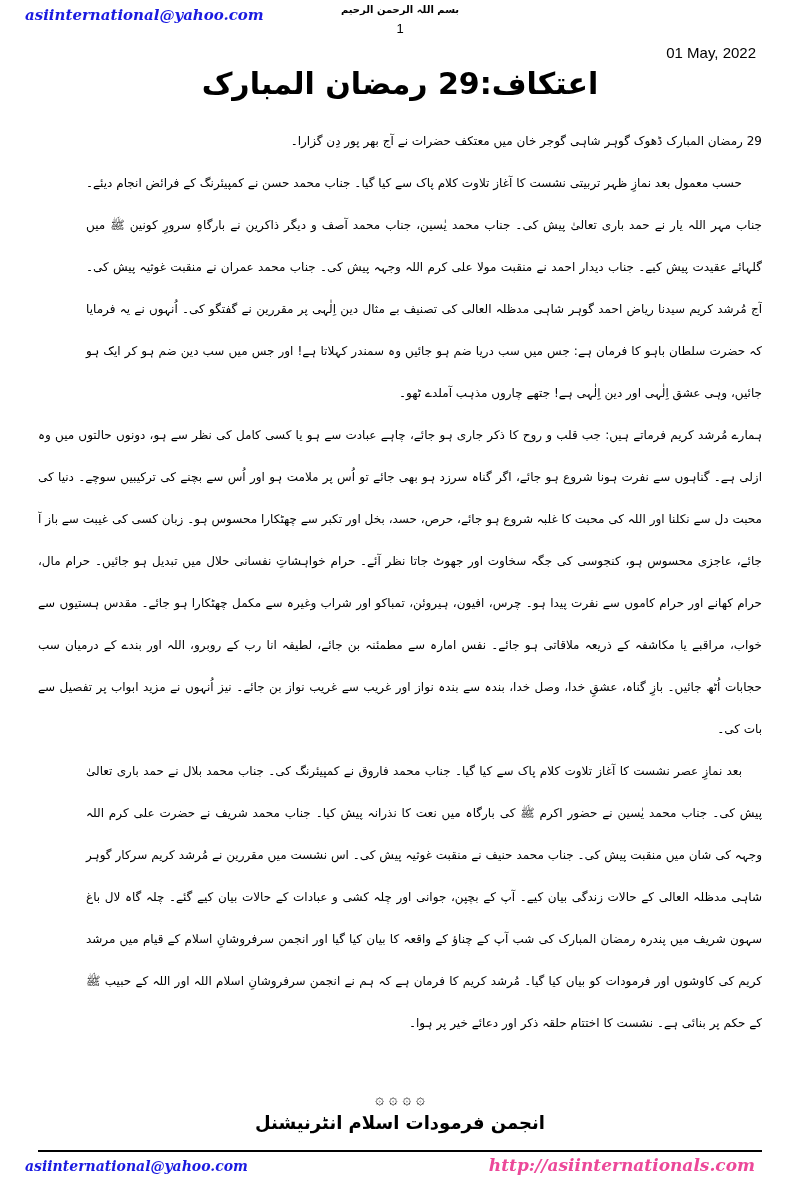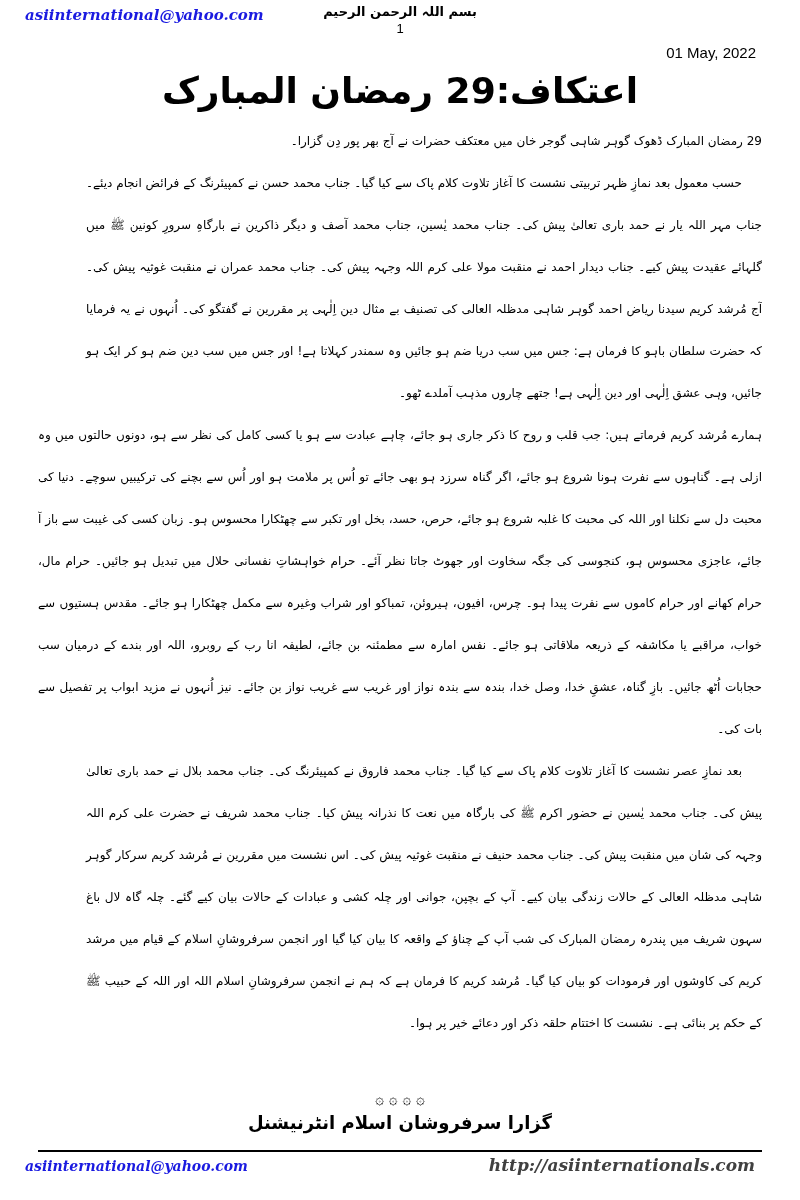--- a/index.html
+++ b/index.html
@@ -10,33 +10,33 @@
   .page{position:absolute;inset:0;}
 
   
   .top-email{
     position:absolute;top:6px;left:25px;
     font-family:"DejaVu Serif",serif;font-style:italic;font-weight:bold;
     font-size:15px;color:#1a1ae0;text-decoration:none;
   }
   .bismillah{
     position:absolute;top:4px;left:0;right:0;text-align:center;
-    direction:rtl;font-size:13px;font-weight:bold;
+    direction:rtl;font-size:10px;font-weight:bold;
   }
   .page-num{
     position:absolute;top:21px;left:0;right:0;text-align:center;
     font-family:"Liberation Sans",sans-serif;font-size:13px;
   }
   .date{
     position:absolute;top:44px;right:44px;
     font-family:Liberation Sans, sans-serif;font-size:15px;
   }
   .doc-title{
     position:absolute;top:46px;left:0;right:0;text-align:center;
-    direction:rtl;font-size:36px;font-weight:bold;letter-spacing:-1px;
+    direction:rtl;font-size:30px;font-weight:bold;letter-spacing:-1px;
   }
 
   
   .body-text{
     position:absolute;top:120px;left:38px;right:38px;height:965px;
     overflow:hidden;direction:rtl;text-align:justify;
     font-size:12px;line-height:42px;
   }
   .body-text p{margin:0;}
   .body-text p.indent{text-indent:20px;margin-left:48px;}
@@ -55,21 +55,21 @@
     border-top:2px solid #000;
   }
   .footer-email{
     position:absolute;top:1158px;left:25px;
     font-family:"DejaVu Serif",serif;font-style:italic;font-weight:bold;
     font-size:14px;color:#1a1ae0;text-decoration:none;
   }
   .footer-url{
     position:absolute;top:1155px;right:45px;
     font-family:"DejaVu Serif",serif;font-style:italic;font-weight:bold;
-    font-size:17px;color:#404040;text-decoration:none;
+    font-size:17px;color:#ec4899;text-decoration:none;
   }
 </style>
 </head>
 <body>
 
 <div class="page">
 
   <a class="top-email">asiinternational@yahoo.com</a>
 
   <div class="bismillah">بسم اللہ الرحمن الرحیم</div>
@@ -82,21 +82,21 @@
 
   <div class="body-text">
     <p>29 رمضان المبارک ڈھوک گوہر شاہی گوجر خان میں معتکف حضرات نے آج بھر پور دِن گزارا۔</p>
     <p class="indent">حسب معمول بعد نمازِ ظہر تربیتی نشست کا آغاز تلاوت کلام پاک سے کیا گیا۔ جناب محمد حسن نے کمپیئرنگ کے فرائض انجام دیئے۔ جناب مہر اللہ یار نے حمد باری تعالیٰ پیش کی۔ جناب محمد یٰسین، جناب محمد آصف و دیگر ذاکرین نے بارگاہِ سرورِ کونین ﷺ میں گلہائے عقیدت پیش کیے۔ جناب دیدار احمد نے منقبت مولا علی کرم اللہ وجہہ پیش کی۔ جناب محمد عمران نے منقبت غوثیہ پیش کی۔ آج مُرشد کریم سیدنا ریاض احمد گوہر شاہی مدظلہ العالی کی تصنیف بے مثال دین اِلٰہی پر مقررین نے گفتگو کی۔ اُنہوں نے یہ فرمایا کہ حضرت سلطان باہو کا فرمان ہے: جس میں سب دریا ضم ہو جائیں وہ سمندر کہلاتا ہے! اور جس میں سب دین ضم ہو کر ایک ہو جائیں، وہی عشق اِلٰہی اور دین اِلٰہی ہے! جتھے چاروں مذہب آملدے ٹھو۔</p>
     <p>ہمارے مُرشد کریم فرماتے ہیں: جب قلب و روح کا ذکر جاری ہو جائے، چاہے عبادت سے ہو یا کسی کامل کی نظر سے ہو، دونوں حالتوں میں وہ ازلی ہے۔ گناہوں سے نفرت ہونا شروع ہو جائے، اگر گناہ سرزد ہو بھی جائے تو اُس پر ملامت ہو اور اُس سے بچنے کی ترکیبیں سوچے۔ دنیا کی محبت دل سے نکلنا اور اللہ کی محبت کا غلبہ شروع ہو جائے، حرص، حسد، بخل اور تکبر سے چھٹکارا محسوس ہو۔ زبان کسی کی غیبت سے باز آ جائے، عاجزی محسوس ہو، کنجوسی کی جگہ سخاوت اور جھوٹ جاتا نظر آئے۔ حرام خواہشاتِ نفسانی حلال میں تبدیل ہو جائیں۔ حرام مال، حرام کھانے اور حرام کاموں سے نفرت پیدا ہو۔ چرس، افیون، ہیروئن، تمباکو اور شراب وغیرہ سے مکمل چھٹکارا ہو جائے۔ مقدس ہستیوں سے خواب، مراقبے یا مکاشفہ کے ذریعہ ملاقاتی ہو جائے۔ نفس امارہ سے مطمئنہ بن جائے، لطیفہ انا رب کے روبرو، اللہ اور بندے کے درمیان سب حجابات اُٹھ جائیں۔ بازِ گناہ، عشقِ خدا، وصل خدا، بندہ سے بندہ نواز اور غریب سے غریب نواز بن جائے۔ نیز اُنہوں نے مزید ابواب پر تفصیل سے بات کی۔</p>
     <p class="indent">بعد نمازِ عصر نشست کا آغاز تلاوت کلام پاک سے کیا گیا۔ جناب محمد فاروق نے کمپیئرنگ کی۔ جناب محمد بلال نے حمد باری تعالیٰ پیش کی۔ جناب محمد یٰسین نے حضور اکرم ﷺ کی بارگاہ میں نعت کا نذرانہ پیش کیا۔ جناب محمد شریف نے حضرت علی کرم اللہ وجہہ کی شان میں منقبت پیش کی۔ جناب محمد حنیف نے منقبت غوثیہ پیش کی۔ اس نشست میں مقررین نے مُرشد کریم سرکار گوہر شاہی مدظلہ العالی کے حالات زندگی بیان کیے۔ آپ کے بچپن، جوانی اور چلہ کشی و عبادات کے حالات بیان کیے گئے۔ چلہ گاہ لال باغ سہون شریف میں پندرہ رمضان المبارک کی شب آپ کے چناؤ کے واقعہ کا بیان کیا گیا اور انجمن سرفروشانِ اسلام کے قیام میں مرشد کریم کی کاوشوں اور فرمودات کو بیان کیا گیا۔ مُرشد کریم کا فرمان ہے کہ ہم نے انجمن سرفروشانِ اسلام اللہ اور اللہ کے حبیب ﷺ کے حکم پر بنائی ہے۔ نشست کا اختتام حلقہ ذکر اور دعائے خیر پر ہوا۔</p>
   </div>
 
   <div class="ornaments">۞ ۞ ۞ ۞</div>
 
-  <div class="org-name">گزارا سرفروشان اسلام انٹرنیشنل</div>
+  <div class="org-name">انجمن فرمودات اسلام انٹرنیشنل</div>
 
   <div class="divider"></div>
 
   <a class="footer-email">asiinternational@yahoo.com</a>
 
   <a class="footer-url">http://asiinternationals.com</a>
 
 </div>
 
 </body></html>

